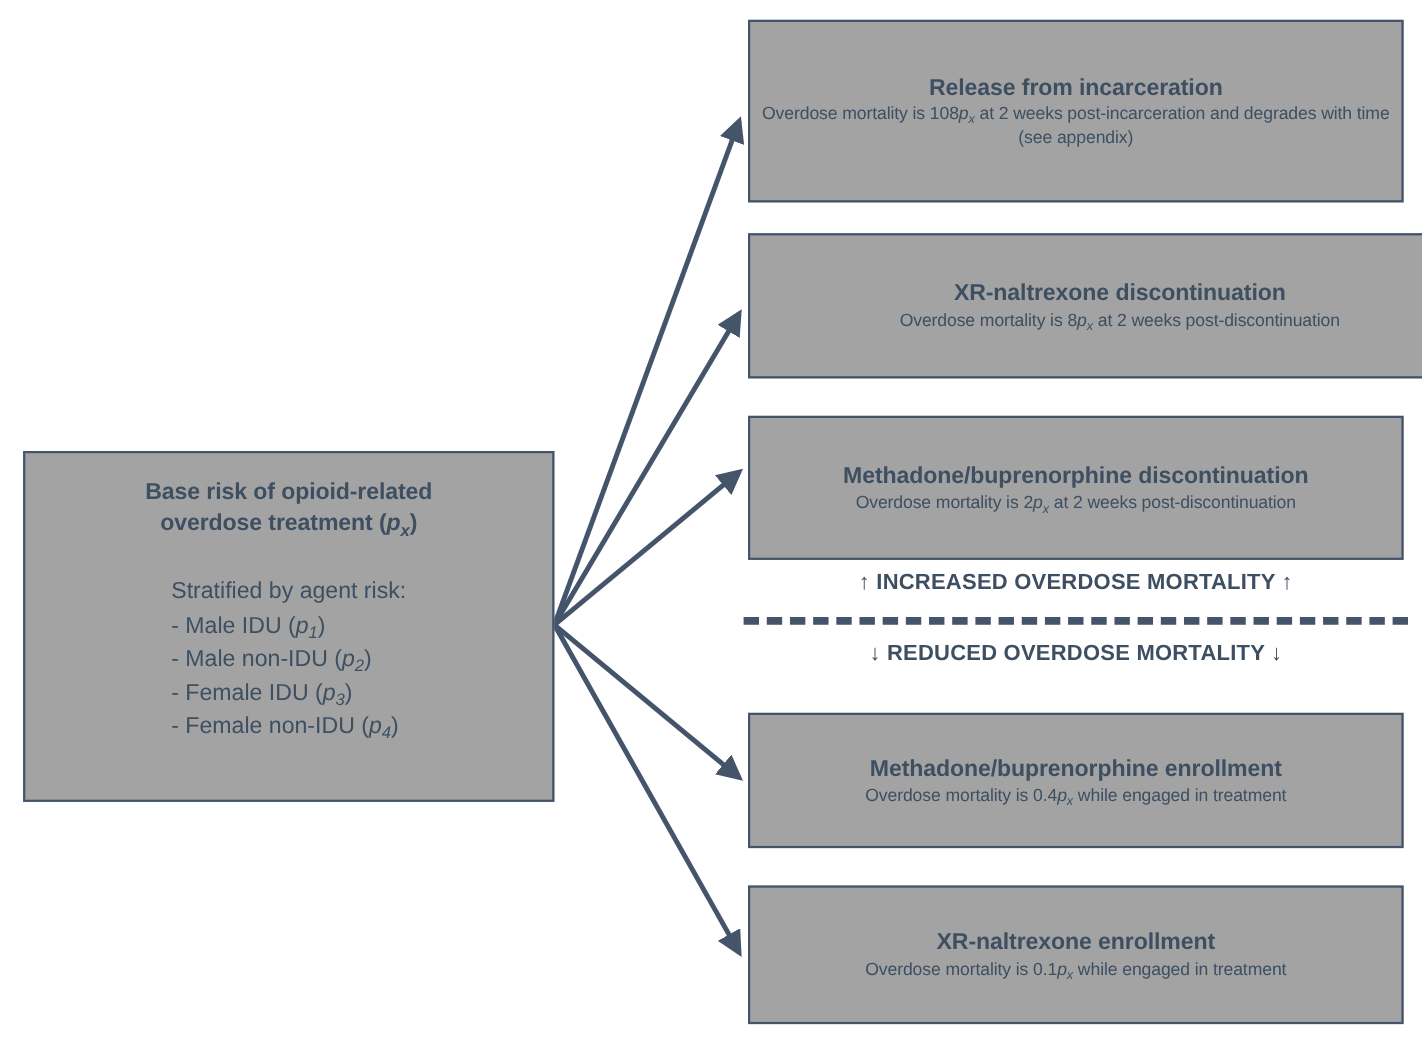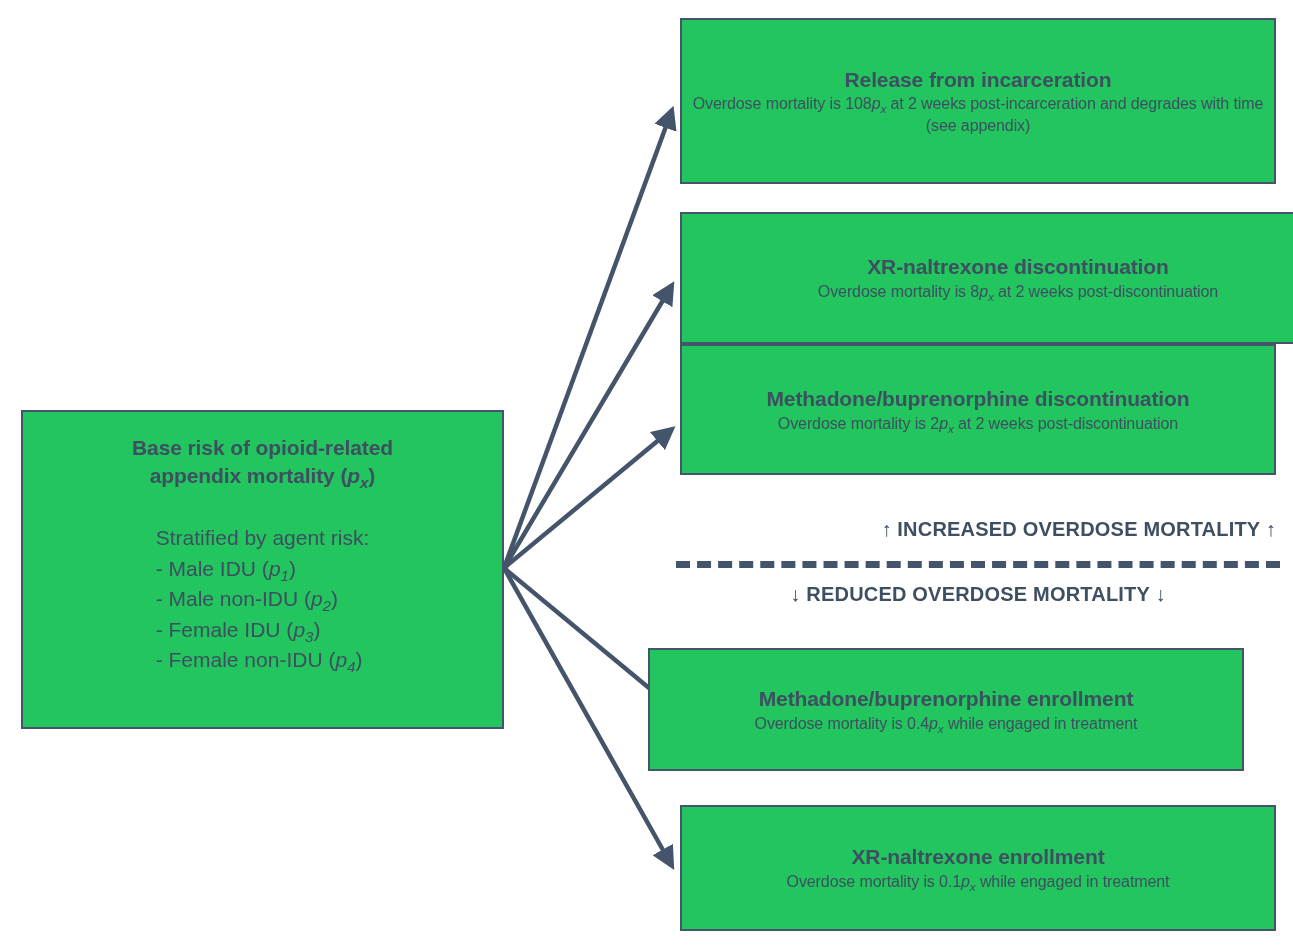--- a/index.html
+++ b/index.html
@@ -22,21 +22,21 @@
     position: absolute;
     left: 0;
     top: 0;
     width: 1293px;
     height: 945px;
     pointer-events: none;
   }
   .node {
     position: absolute;
     box-sizing: border-box;
-    background: #22c55e;
+    background: #a3a3a3;
     border: 2px solid #44546a;
     display: flex;
     flex-direction: column;
     align-items: center;
     justify-content: center;
     text-align: center;
     color: #3d4f61;
     padding: 6px 10px;
     z-index: 2;
   }
@@ -72,36 +72,36 @@
     align-self: center;
   }
   #node-base .strat-heading {
     margin-left: 0px;
   }
   #node-base .strat-item {
   }
   
   #node-release   { left: 680px; top: 18px;  width: 596px; height: 166px; }
   #node-xr-disc   { left: 680px; top: 212px; width: 676px; height: 132px; }
-  #node-mb-disc   { left: 680px; top: 344px; width: 596px; height: 131px; }
-  #node-mb-enroll { left: 648px; top: 648px; width: 596px; height: 123px; }
+  #node-mb-disc   { left: 680px; top: 378px; width: 596px; height: 131px; }
+  #node-mb-enroll { left: 680px; top: 648px; width: 596px; height: 123px; }
   #node-xr-enroll { left: 680px; top: 805px; width: 596px; height: 126px; }
 
   .divider-label {
     position: absolute;
     width: 596px;
     left: 680px;
     text-align: center;
     font-weight: bold;
     font-size: 20px;
     letter-spacing: 0.2px;
     color: #3d4f61;
     z-index: 2;
   }
-  #label-increased { top: 518px; text-align: right; }
+  #label-increased { top: 518px; }
   #label-reduced   { top: 583px; }
 
   #dashed-divider {
     position: absolute;
     left: 676px;
     top: 561px;
     width: 604px;
     height: 0;
     border-top: 7px dashed #44546a;
     z-index: 2;
@@ -123,21 +123,21 @@
     <line x1="504" y1="568" x2="672" y2="110" stroke="#44546a" stroke-width="4.5" marker-end="url(#arrowhead)"></line>
     <line x1="504" y1="568" x2="672" y2="285" stroke="#44546a" stroke-width="4.5" marker-end="url(#arrowhead)"></line>
     <line x1="504" y1="568" x2="672" y2="429" stroke="#44546a" stroke-width="4.5" marker-end="url(#arrowhead)"></line>
     <line x1="504" y1="568" x2="672" y2="707" stroke="#44546a" stroke-width="4.5" marker-end="url(#arrowhead)"></line>
     <line x1="504" y1="568" x2="672" y2="866" stroke="#44546a" stroke-width="4.5" marker-end="url(#arrowhead)"></line>
   </svg>
 
   <div class="node" id="node-base">
     <div class="title">
       <span>Base risk of opioid-related</span><br>
-      <span>appendix mortality (</span><span class="pvar">p</span><span class="sub pvar">x</span><span>)</span>
+      <span>overdose treatment (</span><span class="pvar">p</span><span class="sub pvar">x</span><span>)</span>
     </div>
     <div class="strat-block">
       <div class="strat-heading">Stratified by agent risk:</div>
       <div class="strat-item">
         <span>- Male IDU (</span><span class="pvar">p</span><span class="sub pvar">1</span><span>)</span>
       </div>
       <div class="strat-item">
         <span>- Male non-IDU (</span><span class="pvar">p</span><span class="sub pvar">2</span><span>)</span>
       </div>
       <div class="strat-item">

